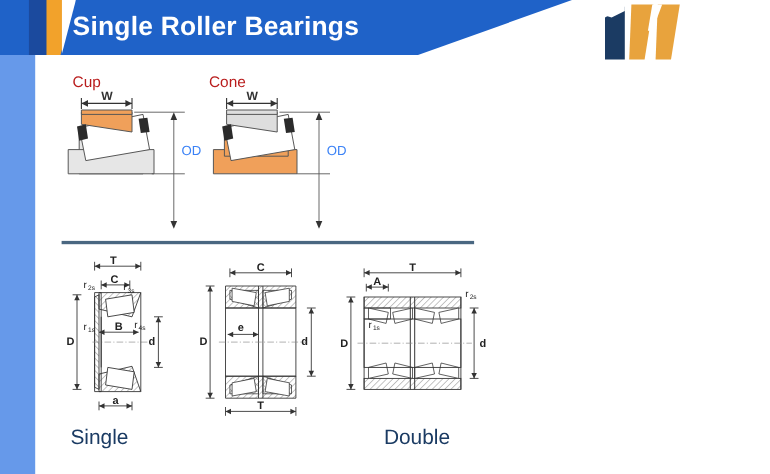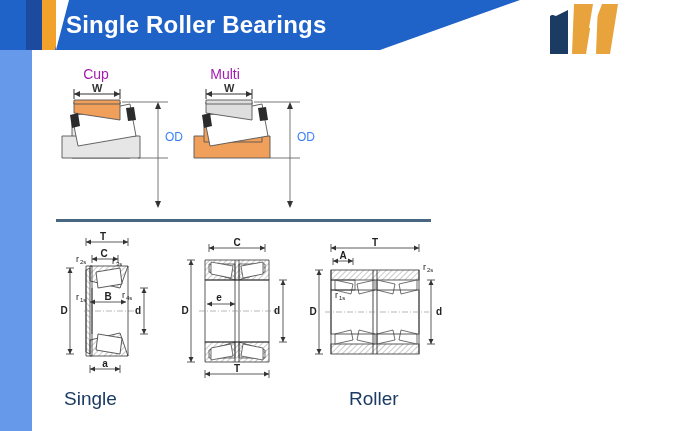--- a/index.html
+++ b/index.html
@@ -54,22 +54,22 @@
   .logo-mark{position:absolute;left:49px;top:0;width:100px;height:50px;}
   .logo-text{
     position:absolute;left:0;top:56px;width:198px;text-align:center;
     color:#1b3b63;font-size:16px;font-weight:bold;letter-spacing:.6px;
     white-space:nowrap;
   }
 
   
   .topdiag{position:absolute;left:44px;top:58px;width:300px;height:150px;}
   .part-label{
-    position:absolute;color:#a21caf;font-size:14px;font-weight:normal;
-    white-space:nowrap;text-align:center;
+    position:absolute;color:#b91c1c;font-size:14px;font-weight:normal;
+    white-space:nowrap;text-align:left;
   }
   .dim-text{
     position:absolute;color:#333333;font-size:11px;font-weight:bold;
     white-space:nowrap;
   }
   .dim-od{
     position:absolute;color:#3b82f6;font-size:12px;font-weight:normal;
     white-space:nowrap;background:#ffffff;padding:0 2px;
   }
 
@@ -149,21 +149,21 @@
         <line x1="78" y1="44" x2="124" y2="44"></line>
         <line x1="94" y1="100" x2="124" y2="100"></line>
         <line x1="114" y1="46" x2="114" y2="148"></line>
       </g>
       <polygon points="114,44 111,51 117,51" fill="#333"></polygon>
       <polygon points="114,150 111,143 117,143" fill="#333"></polygon>
     </svg>
     <div class="dim-text" style="left:48px;top:24px;">W</div>
     <div class="dim-od" style="left:119px;top:72px;">OD</div>
 
-    <div class="part-label" style="left:146px;top:8px;width:70px;">Multi</div>
+    <div class="part-label" style="left:146px;top:8px;width:70px;">Cone</div>
 
     <svg width="170" height="150" viewBox="0 0 170 150" style="position:absolute;left:130px;top:0;">
 
       <g stroke="#333" stroke-width="1" fill="none">
         <line x1="32" y1="36" x2="78" y2="36"></line>
         <line x1="32" y1="31" x2="32" y2="41"></line>
         <line x1="78" y1="31" x2="78" y2="41"></line>
       </g>
       <polygon points="32,36 38,33 38,39" fill="#333"></polygon>
       <polygon points="78,36 72,33 72,39" fill="#333"></polygon>
@@ -400,16 +400,16 @@
       </g>
       <polygon points="122,52 119.5,57 124.5,57" fill="#333"></polygon>
       <polygon points="122,116 119.5,111 124.5,111" fill="#333"></polygon>
       <text class="lbl-b" x="130" y="87" text-anchor="middle">d</text>
 
       <text class="lbl" x="114" y="42">r</text>
         <text class="lbl-s" x="118" y="44">2s</text>
       <text class="lbl" x="26" y="70">r</text>
         <text class="lbl-s" x="30" y="72">1s</text>
     </svg>
-    <div class="cfg-label" style="left:305px;top:160px;">Roller</div>
+    <div class="cfg-label" style="left:305px;top:160px;">Double</div>
 
   </div>
 </div>
 
 </body></html>

